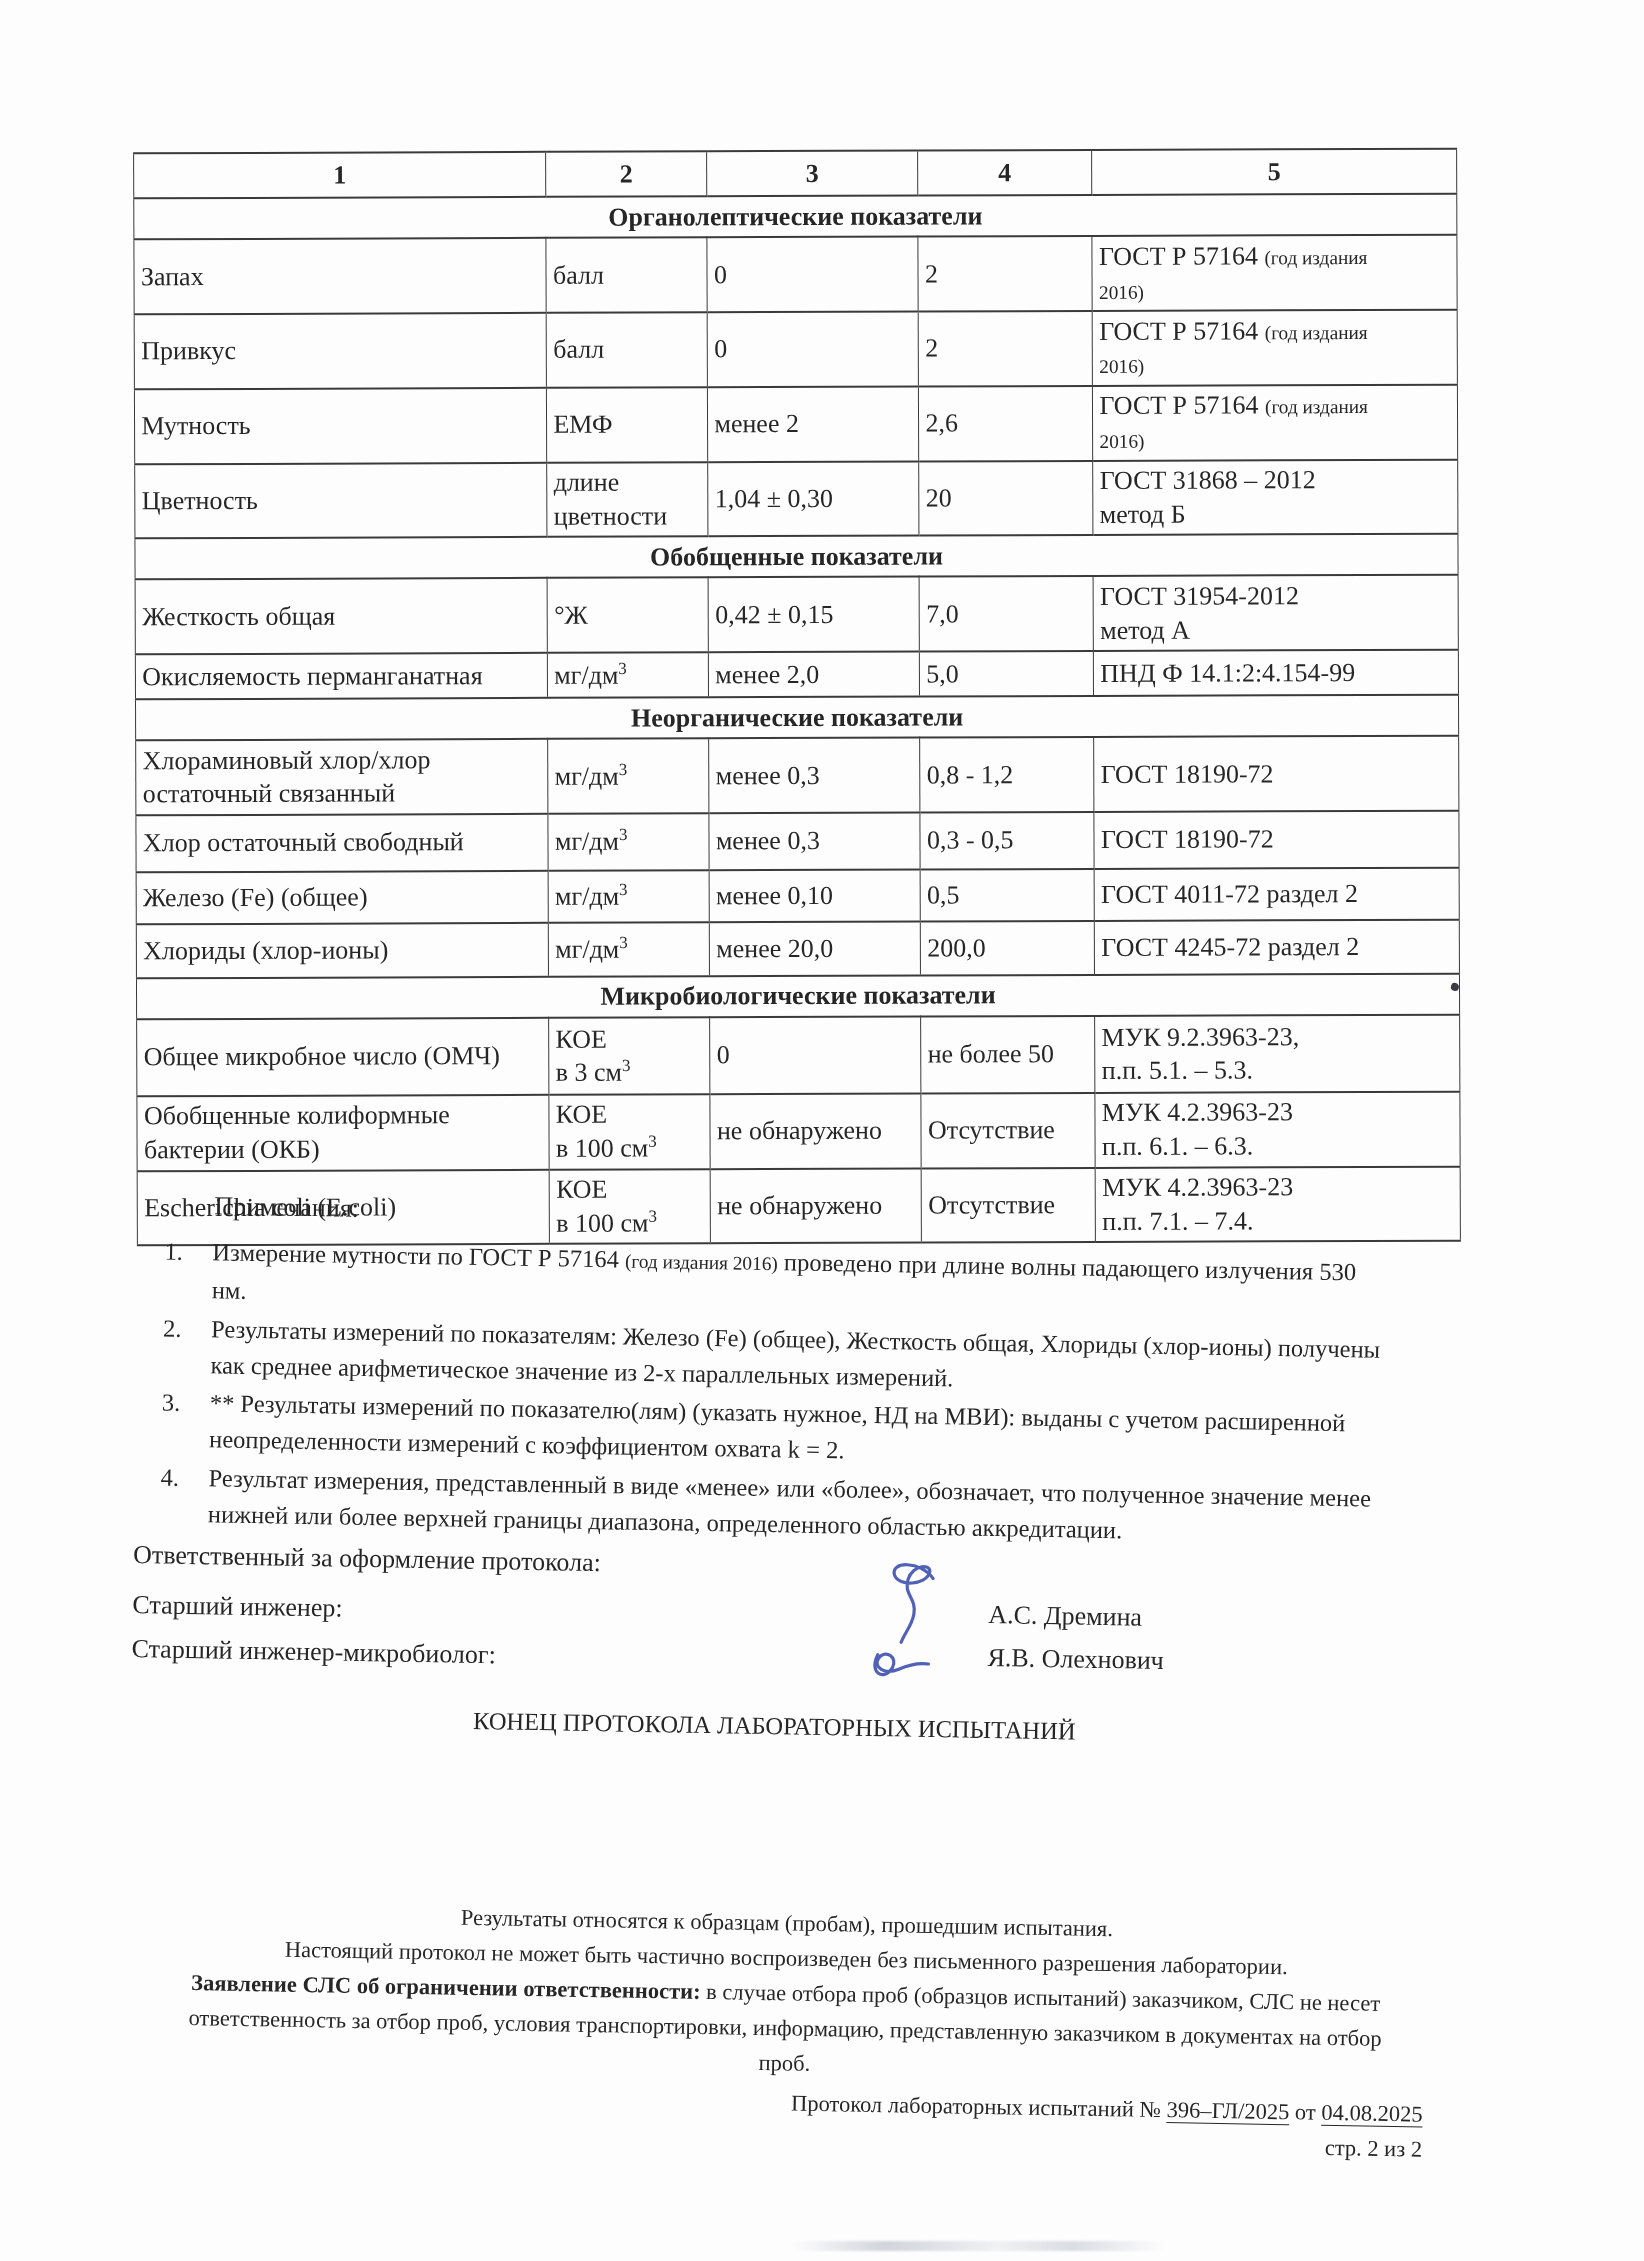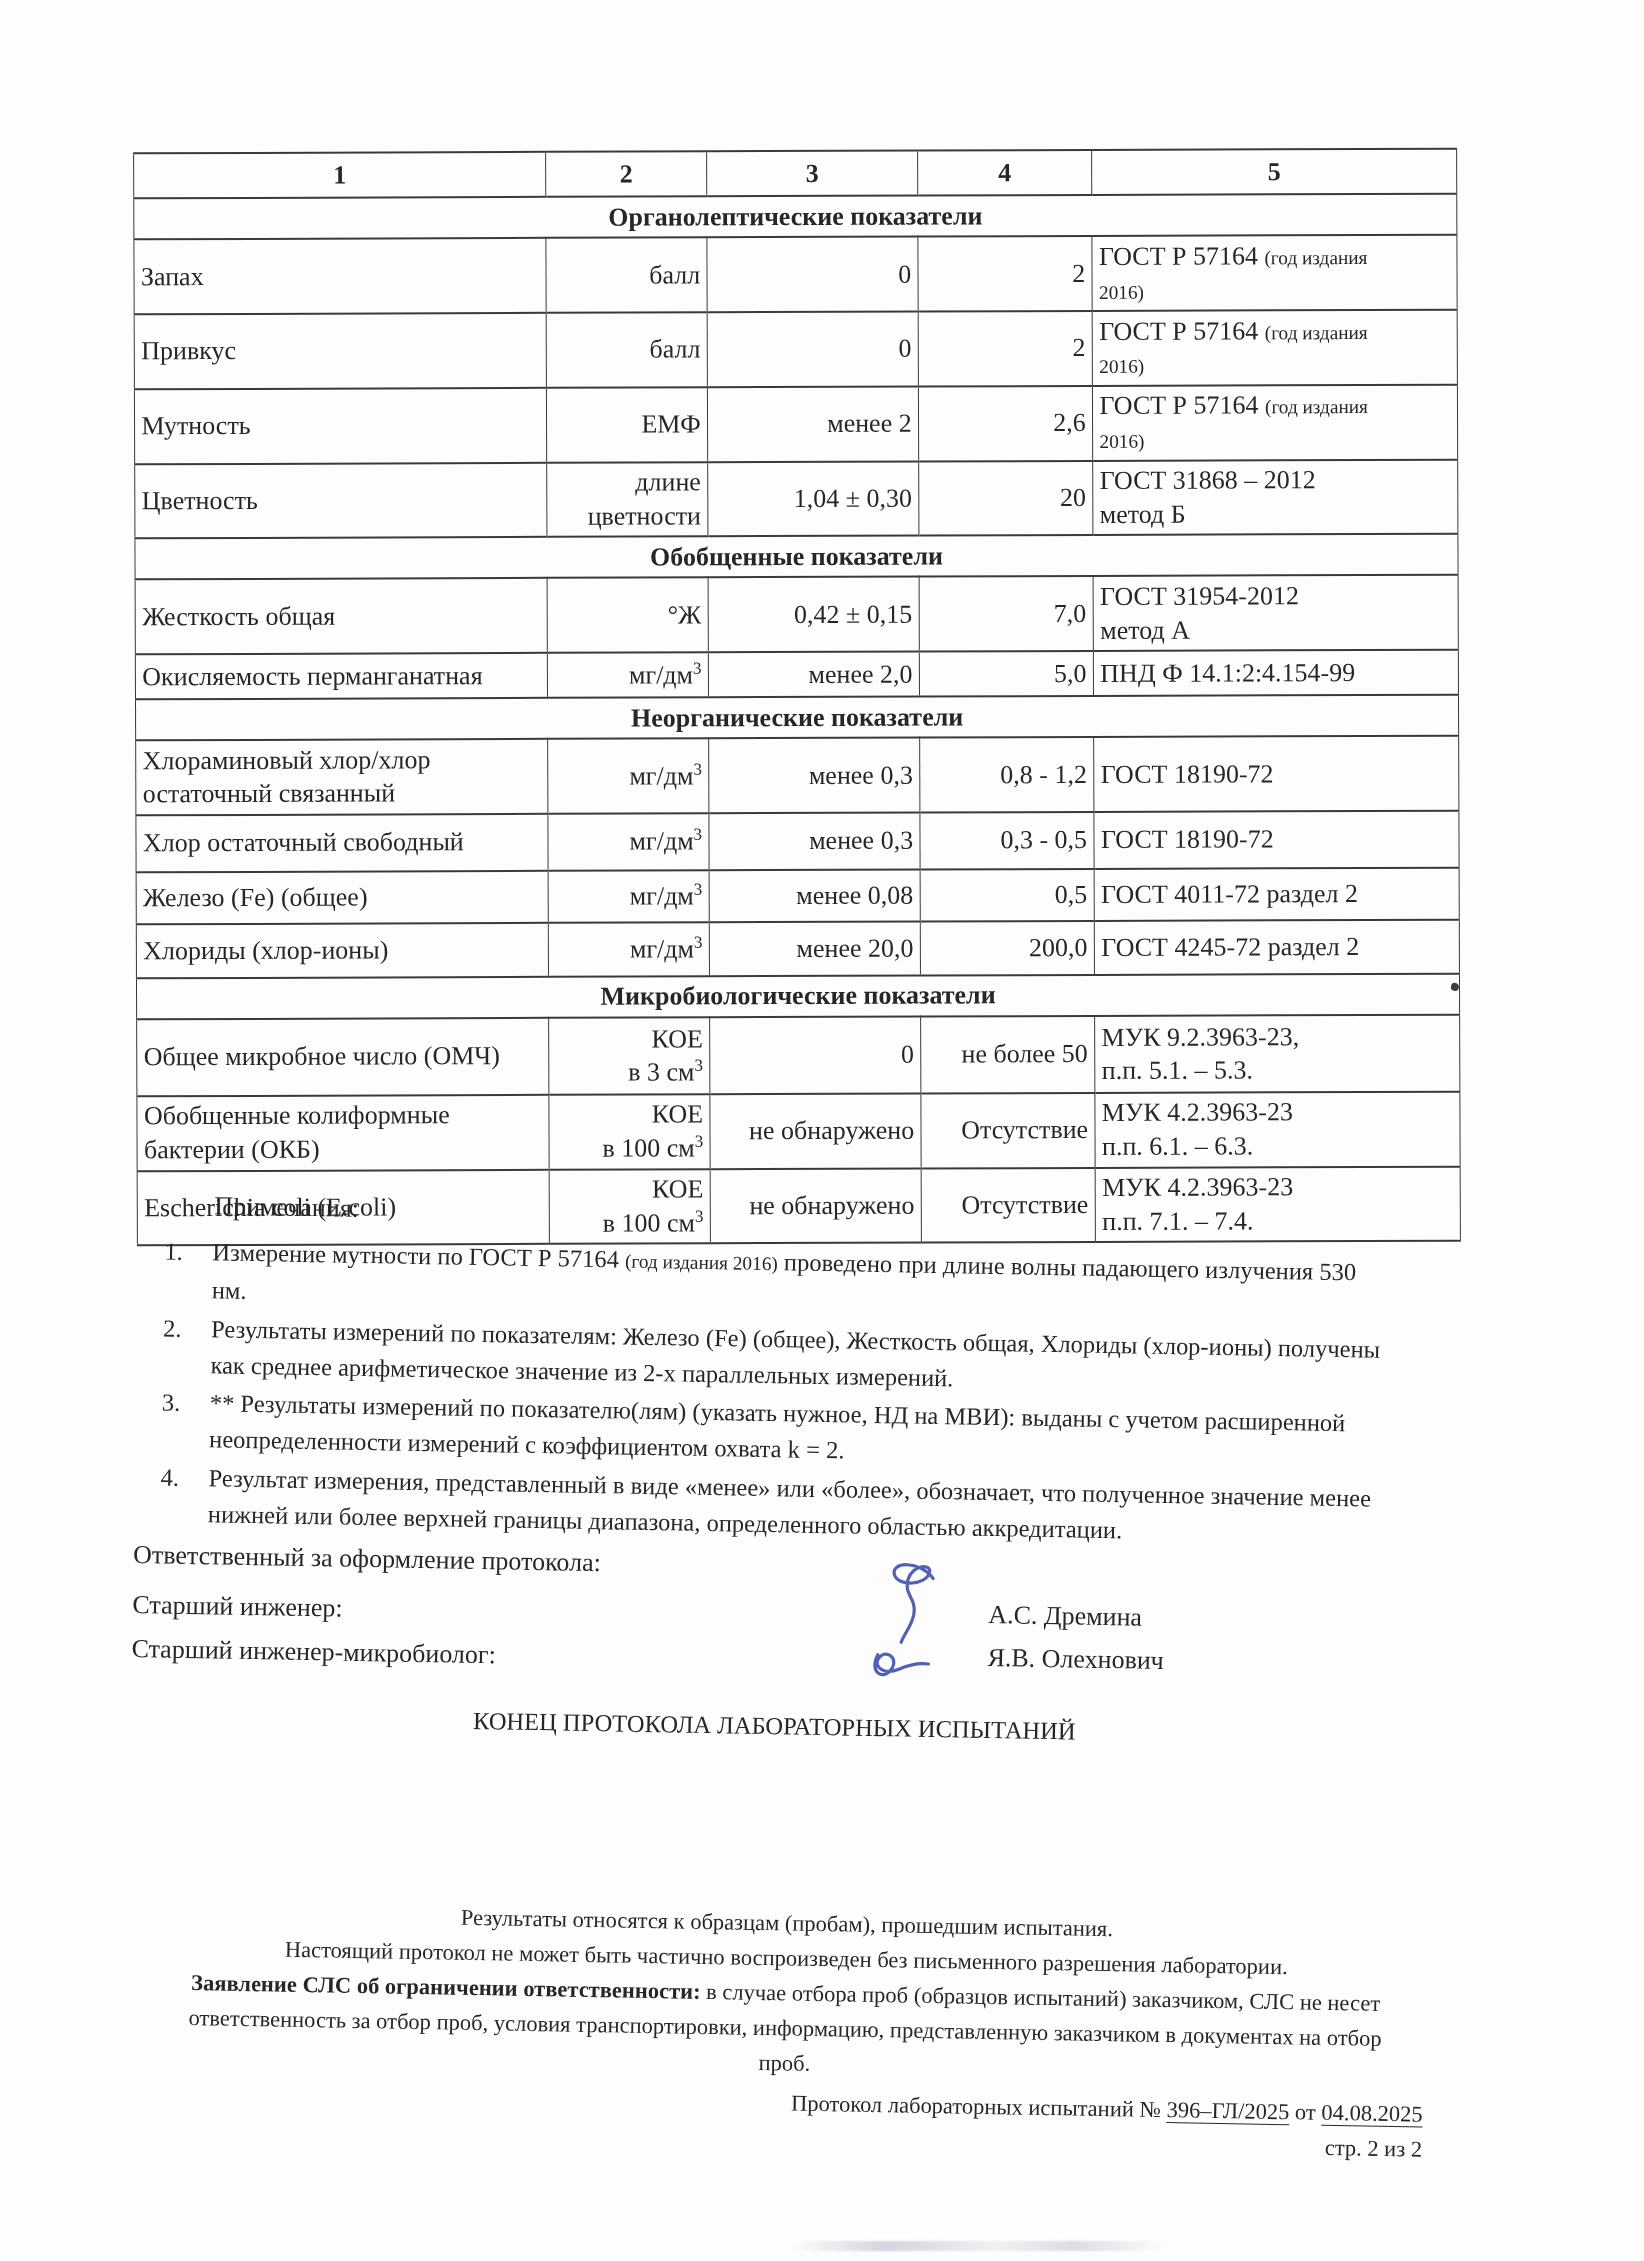--- a/index.html
+++ b/index.html
@@ -11,21 +11,21 @@
   
   .tbl-wrap {position:absolute; left:135px; top:150px; width:1323px; transform:rotate(-0.2deg);}
   table.results {border-collapse:collapse; table-layout:fixed; width:1323px; background:#fdfdfe;}
   .results th, .results td {
     border:1.6px solid #3a3a3a; border-top-width:2.6px; border-bottom-width:2.6px;
     padding:2.6px 6.4px; vertical-align:middle; line-height:1.3; font-size:26px; color:#262626;
   }
   .results thead th {text-align:center; font-weight:bold; height:38px;}
   .c-section {text-align:center; font-weight:bold;}
   .c-name   {text-align:left; padding-left:14px; padding-right:26px;}
-  .c-unit, .c-result, .c-norm {text-align:right;}
+  .c-unit, .c-result, .c-norm {text-align:left;}
   .c-method {text-align:left; padding-left:17px; padding-right:5.2px;}
   sup {font-size:17px; line-height:0;}
   .msmall {font-size:19.3px; margin-left:6.4px;}
   .uline, .mline {display:block;}
   
   .lower {position:absolute; left:0; top:0; width:1644px; height:2261px;
           transform:rotate(1deg); transform-origin:193px 1224px; pointer-events:none;}
   .lower > * {pointer-events:auto;}
   .notes-heading {position:absolute; left:214px; top:1191px; font-size:26px;}
   .notes-list {position:absolute; left:165px; top:1234px; width:1224px; font-size:24.5px; line-height:36px;}
@@ -189,21 +189,21 @@
             <span class="mline"><span>ГОСТ 18190-72</span></span>
 
           </td>
         </tr>
         <tr style="height:52px">
           <td class="c-name">Железо (Fe) (общее)</td>
           <td class="c-unit">
             <span class="uline"><span>мг/дм</span><sup class="auto-hide">3</sup></span>
 
           </td>
-          <td class="c-result">менее 0,08</td>
+          <td class="c-result">менее 0,10</td>
           <td class="c-norm">0,5</td>
           <td class="c-method">
             <span class="mline"><span>ГОСТ 4011-72 раздел 2</span></span>
 
           </td>
         </tr>
         <tr style="height:54px">
           <td class="c-name">Хлориды (хлор-ионы)</td>
           <td class="c-unit">
             <span class="uline"><span>мг/дм</span><sup class="auto-hide">3</sup></span>

